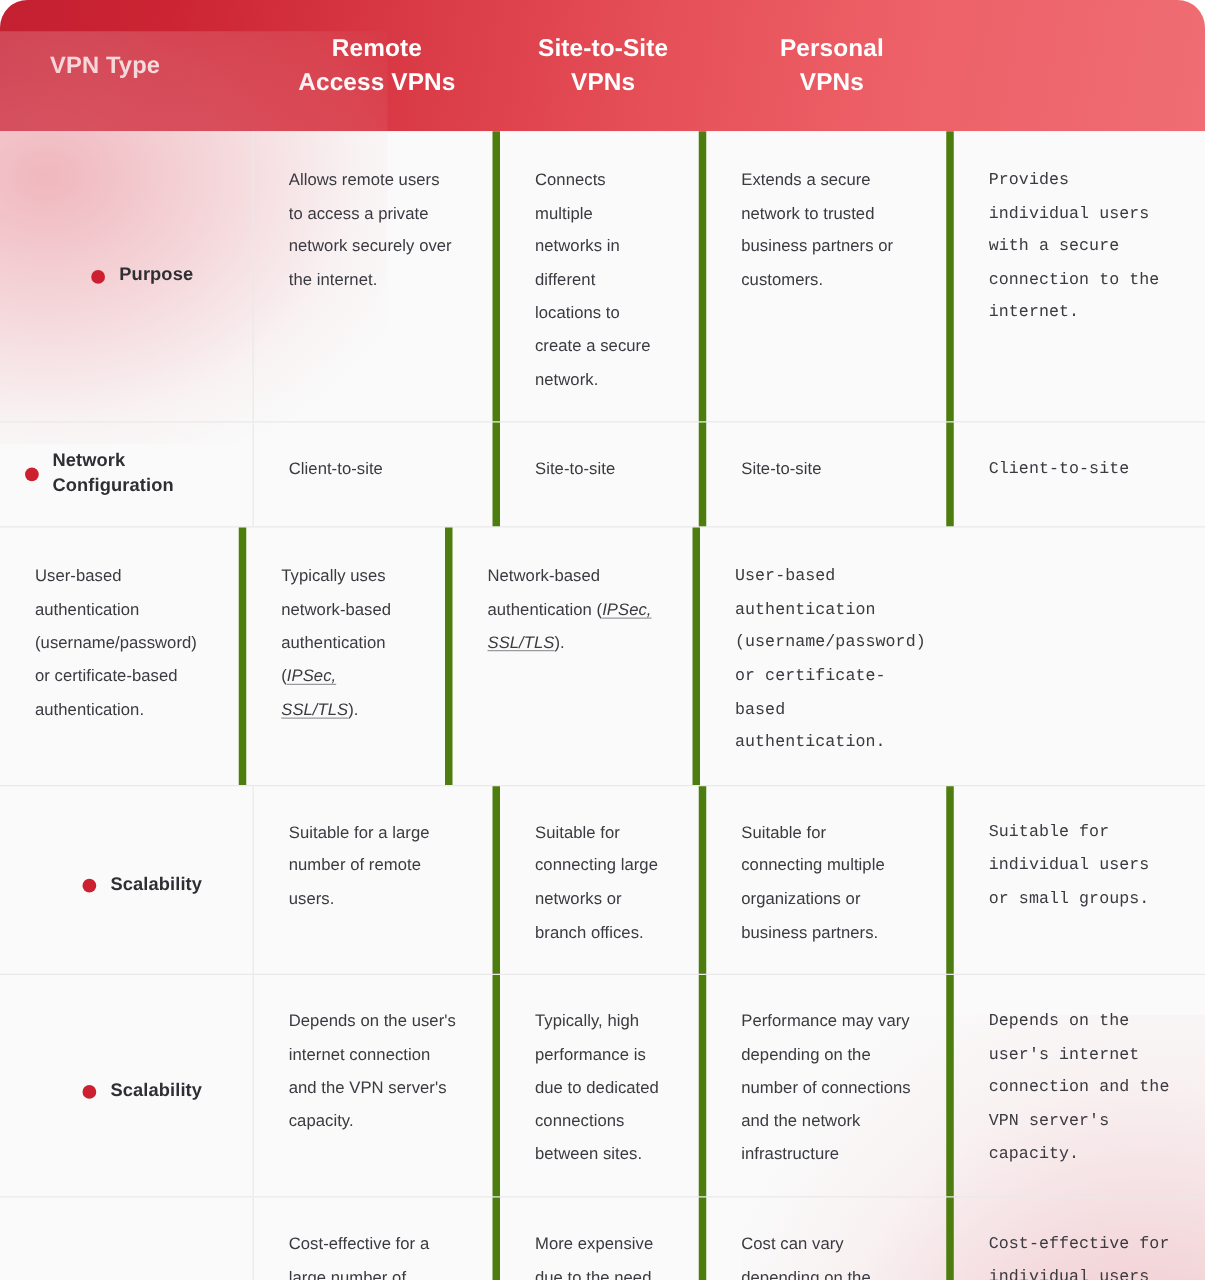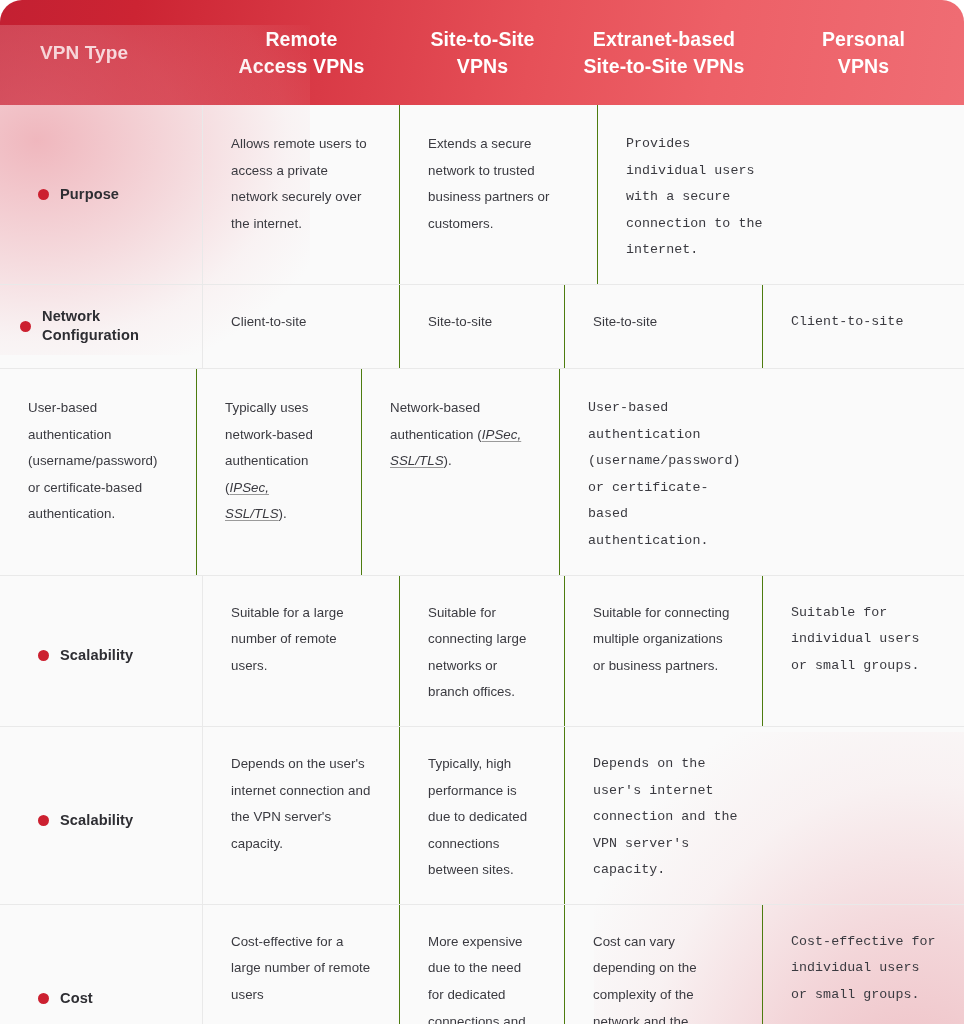--- a/index.html
+++ b/index.html
@@ -101,35 +101,36 @@
   .row {
     position: relative;
     display: flex;
     z-index: 1;
     border-bottom: 1px solid #e9e9e9;
   }
   .row:last-child { border-bottom: none; }
 
   .cell {
     position: relative;
-    border-right: 1px solid #4d7c0f;
+    border-right: 6px solid #4d7c0f;
     padding: 26px 28px 20px 28px;
     font-size: 13.3px;
     line-height: 2.0;
     color: #3a3a40;
     letter-spacing: .05px;
   }
   .cell:last-child { border-right: none; }
 
   .cell.col-0 {
     width: 203px;
     display: flex;
     align-items: center;
     padding: 14px 12px 14px 38px;
     border-right: 1px solid #e9e9e9;
+    justify-content: center;
   }
   .cell.col-1 { width: 197px; }
   .cell.col-2 { width: 165px; }
   .cell.col-3 { width: 198px; }
   .cell.col-4 { width: 201px; font-family: Liberation Mono, monospace; }
 
   .row-label-wrap {
     display: flex;
     align-items: center;
     gap: 11px;
@@ -187,26 +188,20 @@
         <span>Remote</span><br>
         <span>Access VPNs</span>
       </span>
     </div>
     <div class="th col-2">
       <span>
         <span>Site-to-Site</span><br>
         <span>VPNs</span>
       </span>
     </div>
-    <div class="th col-3">
-      <span>
-        <span>Extranet-based</span><br>
-        <span>Site-to-Site VPNs</span>
-      </span>
-    </div>
     <div class="th col-4">
       <span>
         <span>Personal</span><br>
         <span>VPNs</span>
       </span>
     </div>
   </div>
 
   <div class="table-body">
     <div class="glow-tl"></div>
@@ -215,20 +210,23 @@
     <div class="row row-0">
       <div class="cell col-0">
         <div class="row-label-wrap">
           <span class="bullet"></span>
           <span class="row-label">Purpose</span>
         </div>
       </div>
       <div class="cell col-1">
         <span class="cell-text">Allows remote users to access a private network securely over the internet.</span>
       </div>
+      <div class="cell col-2">
+        <span class="cell-text">Connects multiple networks in different locations to create a secure network.</span>
+      </div>
       <div class="cell col-3">
         <span class="cell-text">Extends a secure network to trusted business partners or customers.</span>
       </div>
       <div class="cell col-4">
         <span class="cell-text">Provides individual users with a secure connection to the internet.</span>
       </div>
     </div>
 
     <div class="row row-1">
       <div class="cell col-0">
@@ -292,20 +290,23 @@
         <div class="row-label-wrap">
           <span class="bullet"></span>
           <span class="row-label">Scalability</span>
         </div>
       </div>
       <div class="cell col-1">
         <span class="cell-text">Depends on the user's internet connection and the VPN server's capacity.</span>
       </div>
       <div class="cell col-2">
         <span class="cell-text">Typically, high performance is due to dedicated connections between sites.</span>
+      </div>
+      <div class="cell col-3">
+        <span class="cell-text">Performance may vary depending on the number of connections and the network infrastructure</span>
       </div>
       <div class="cell col-4">
         <span class="cell-text">Depends on the user's internet connection and the VPN server's capacity.</span>
       </div>
     </div>
 
     <div class="row row-5">
       <div class="cell col-0">
         <div class="row-label-wrap">
           <span class="bullet"></span>

